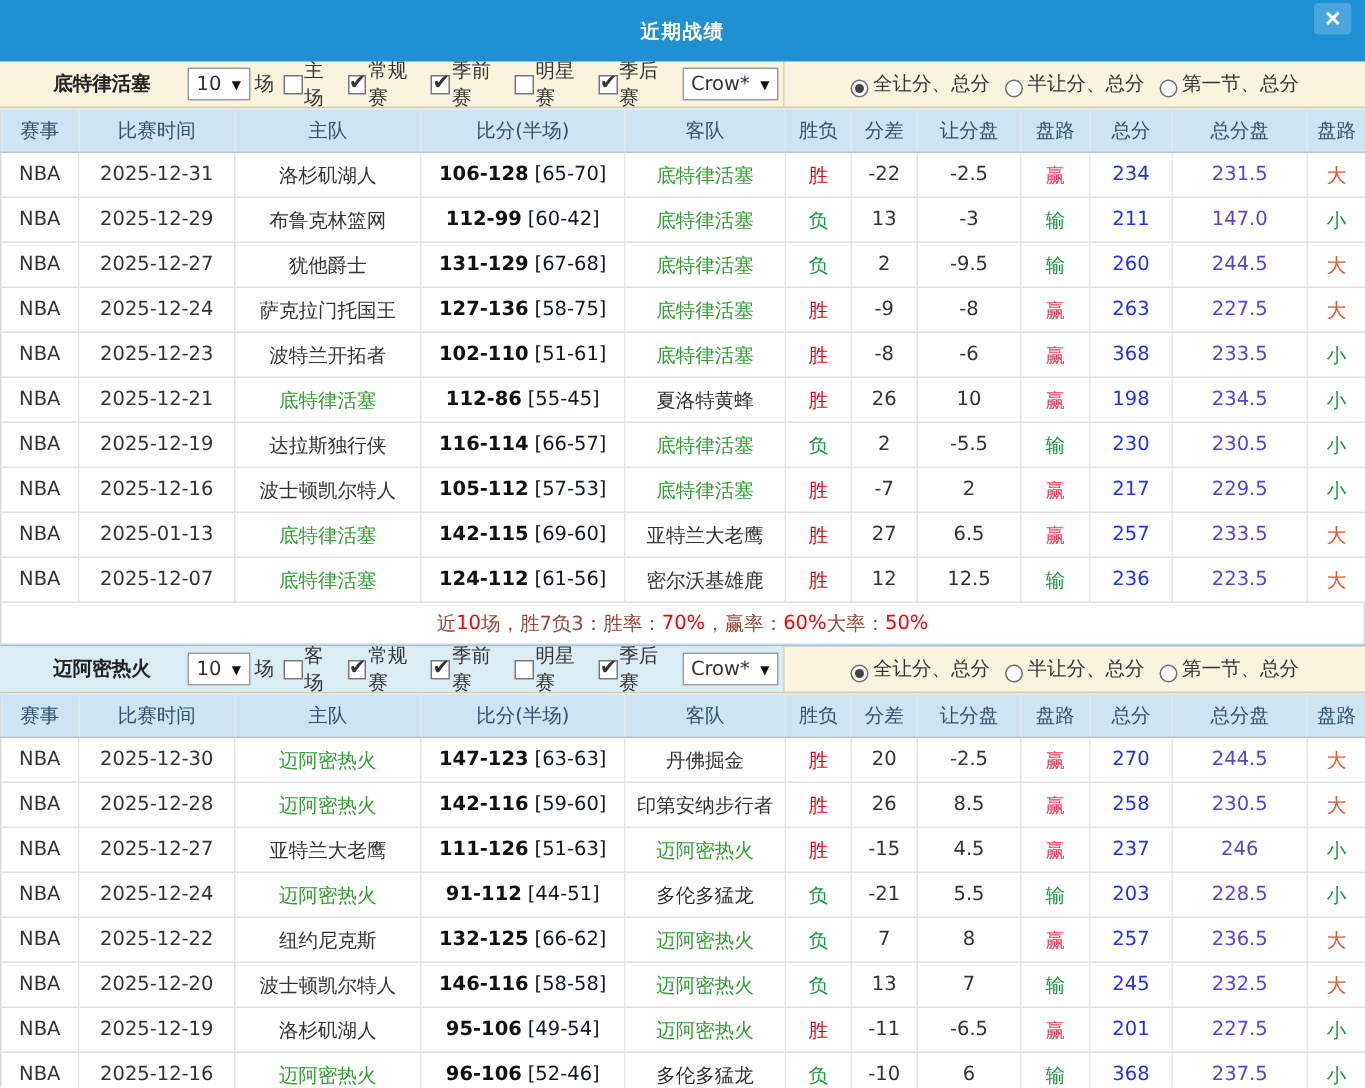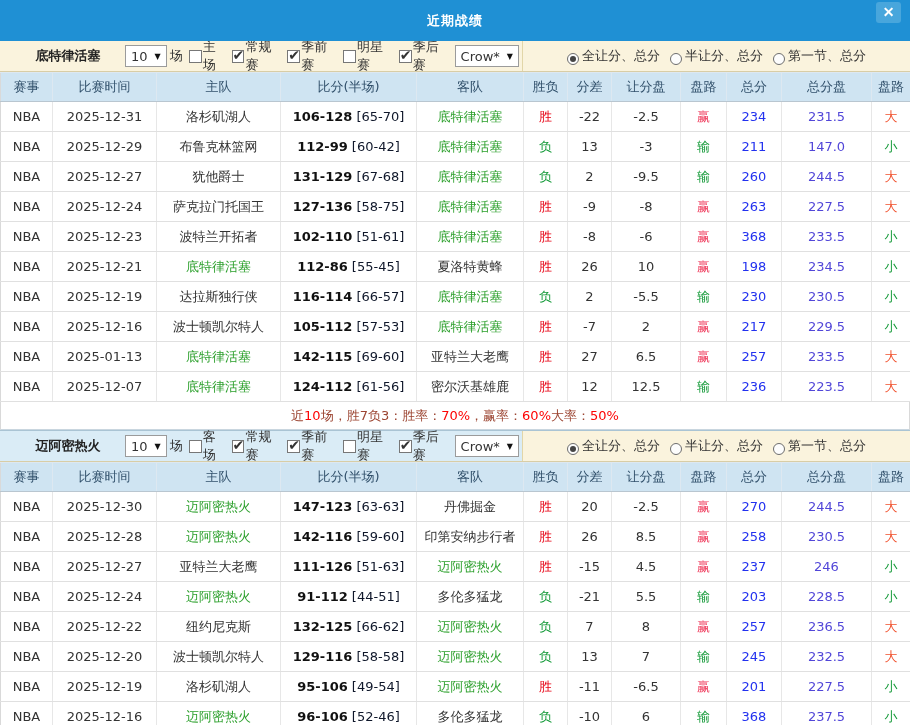--- a/index.html
+++ b/index.html
@@ -501,21 +501,21 @@
           <td class="cwin">赢</td>
           <td class="t-total">257</td>
           <td class="t-line">236.5</td>
           <td class="big">大</td>
         </tr>
 
         <tr>
           <td>NBA</td>
           <td>2025-12-20</td>
           <td class="team">波士顿凯尔特人</td>
-          <td><span class="score-b">129-116</span><span class="half">[58-58]</span></td>
+          <td><span class="score-b">146-116</span><span class="half">[58-58]</span></td>
           <td class="team on">迈阿密热火</td>
           <td class="loss">负</td>
           <td>13</td>
           <td>7</td>
           <td class="closs">输</td>
           <td class="t-total">245</td>
           <td class="t-line">232.5</td>
           <td class="big">大</td>
         </tr>
 

